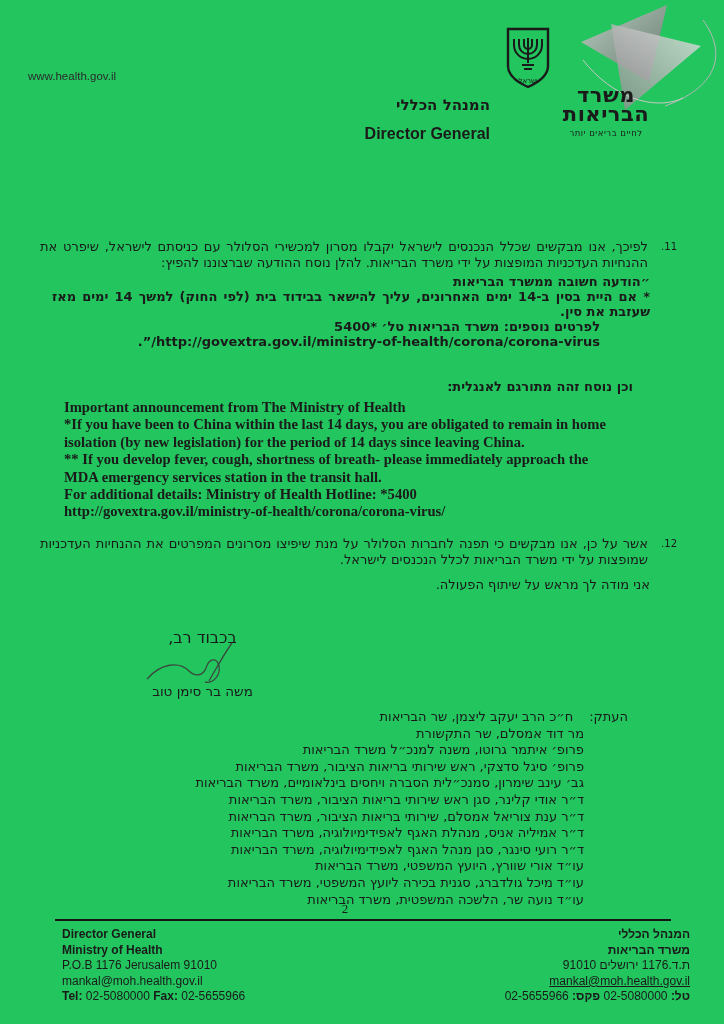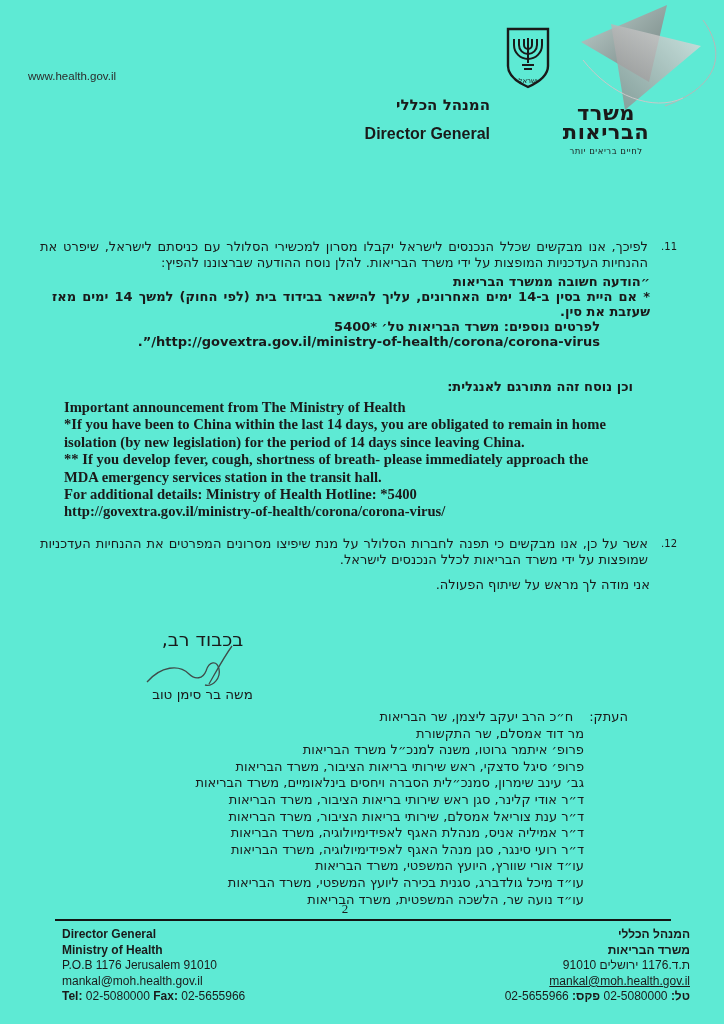--- a/index.html
+++ b/index.html
@@ -1,47 +1,47 @@
 <!DOCTYPE html>
 <html lang="he"><head>
 <meta charset="utf-8">
 <style>
   html,body{margin:0;padding:0;background:#e8e8e8;}
-  .page{position:relative;width:724px;height:1024px;background:#5eead4;overflow:hidden;
+  .page{position:relative;width:724px;height:1024px;background:#22c55e;overflow:hidden;
         font-family:"DejaVu Sans",sans-serif;color:#1a1a1a;}
   
   .website{position:absolute;left:28px;top:70px;font-size:11.5px;color:#2b2b2b;
            font-family:"Liberation Sans","DejaVu Sans",sans-serif;}
   .dg-block{position:absolute;left:300px;top:96px;width:190px;text-align:right;}
   .dg-he{font-size:15px;font-weight:bold;direction:rtl;}
   .dg-en{font-size:16px;font-weight:bold;margin-top:11px;
          font-family:"Liberation Sans","DejaVu Sans",sans-serif;}
   .emblem{position:absolute;left:504px;top:26px;}
   .star{position:absolute;left:553px;top:2px;}
-  .moh-logo{position:absolute;left:556px;top:104px;width:100px;text-align:center;direction:rtl;}
+  .moh-logo{position:absolute;left:556px;top:86px;width:100px;text-align:center;direction:rtl;}
   .moh-1,.moh-2{font-size:21px;font-weight:bold;line-height:19px;letter-spacing:0.5px;}
   .moh-tag{font-size:8.5px;margin-top:4px;letter-spacing:0.5px;}
   
   .item{position:absolute;left:40px;right:47px;direction:rtl;display:flex;}
   .item .num{flex:0 0 29px;font-size:10px;line-height:15.5px;}
   .item .itxt{flex:1;font-size:13px;line-height:15.5px;text-align:justify;}
   .item11{top:239px;}
   .item12{top:536px;}
   .announce-he{position:absolute;left:52px;right:74px;top:274px;direction:rtl;
                font-weight:bold;font-size:13px;line-height:15px;text-align:right;}
   .announce-he .just{text-align:justify;}
   .announce-he .ind{padding-left:0;padding-right:50px;}
   .en-intro{position:absolute;right:91px;top:379px;direction:rtl;font-weight:bold;font-size:13px;text-align:right;}
   .announce-en{position:absolute;left:64px;top:399px;width:580px;
                font-family:"Liberation Serif","DejaVu Serif",serif;
                font-weight:bold;font-size:14.6px;line-height:17.4px;}
   .thanks{position:absolute;right:74px;top:577px;direction:rtl;font-size:13px;}
   
   .closing{position:absolute;left:135px;top:628px;width:135px;text-align:center;direction:rtl;}
-  .salut{font-size:19px;}
+  .salut{font-size:16px;}
   .sig{display:block;margin:-6px auto 0 auto;}
   .signame{font-size:13.5px;margin-top:-4px;}
   
   .copy-block{position:absolute;right:96px;top:709px;direction:rtl;text-align:right;
               font-size:13px;line-height:16.6px;}
   .copy-first .copy-label{margin-left:16px;}
   .copy-rest div{padding-right:44px;margin-left:21px;}
   
   .pageno{position:absolute;left:0;top:901px;width:690px;text-align:center;font-size:13px;
           font-family:"Liberation Serif","DejaVu Serif",serif;}

